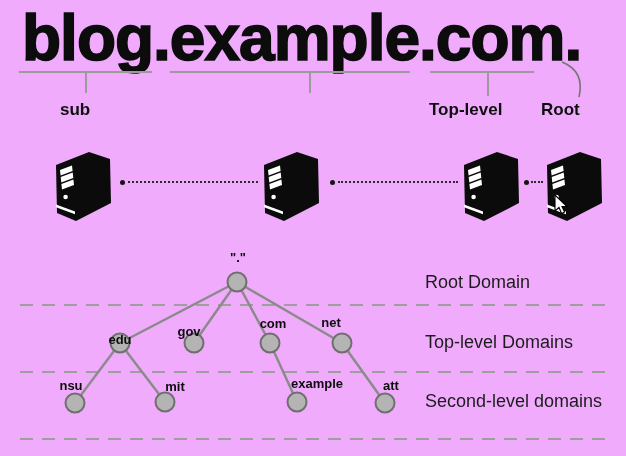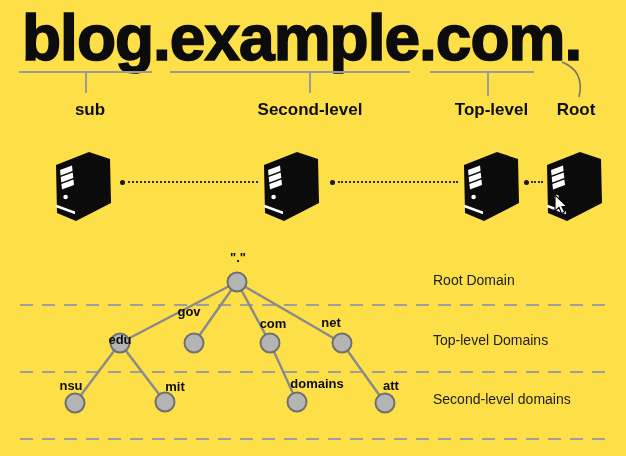--- a/index.html
+++ b/index.html
@@ -1,30 +1,30 @@
 <!DOCTYPE html>
 <html><head>
 <meta charset="utf-8">
 <style>
   html,body{margin:0;padding:0;background:#fff;}
   body{font-family:"Liberation Sans","DejaVu Sans",sans-serif;}
-  #stage{position:relative;width:626px;height:456px;background:#fde047;overflow:hidden;}
+  #stage{position:relative;width:626px;height:456px;background:#f0abfc;overflow:hidden;}
   .abs{position:absolute;}
   #title{
     left:22px;top:0px;line-height:76px;white-space:nowrap;
     font-size:64px;font-weight:900;letter-spacing:-1px;color:#0c0c0c;
     -webkit-text-stroke:1.6px #0c0c0c;
   }
   .bracket{border-top:2px solid #9b9b9b;height:0;}
   .tick{border-left:2px solid #9b9b9b;width:0;}
-  .seg-label{font-size:17px;font-weight:bold;color:#0f0f0f;text-align:center;}
+  .seg-label{font-size:17px;font-weight:bold;color:#0f0f0f;text-align:left;}
   .dotline{border-top:2px dotted #2d2d2d;height:0;}
   .dot{width:5px;height:5px;border-radius:50%;background:#161616;}
   .node-label{font-size:13px;font-weight:bold;color:#0d0d0d;text-align:center;white-space:nowrap;}
-  .level-label{font-size:14px;color:#1c1c1c;white-space:nowrap;margin-left:8px;}
+  .level-label{font-size:18px;color:#1c1c1c;white-space:nowrap;}
 </style>
 </head>
 <body>
 
 <svg width="0" height="0" style="position:absolute">
   <defs>
     <symbol id="server" viewBox="0 0 60 74">
       <polygon points="3,16 36,3 57,10 58,54 23,72 4,64" fill="#0b0b0b"></polygon>
       <polygon points="7,21 19,16.5 19.6,22 7.6,26.5" fill="#ffffff"></polygon>
       <polygon points="7.7,28 19.7,23.5 20.3,29 8.3,33.5" fill="#ffffff"></polygon>
@@ -46,21 +46,20 @@
   <div class="abs tick" style="left:309px;top:71px;height:22px"></div>
 
   <div class="abs bracket" style="left:430px;top:71px;width:104px"></div>
   <div class="abs tick" style="left:487px;top:71px;height:25px"></div>
 
   <svg class="abs" style="left:552px;top:56px" width="42" height="46">
     <path d="M10,6 C25,12 31,24 27,41" fill="none" stroke="#757575" stroke-width="1.6"></path>
   </svg>
 
   <div class="abs seg-label" style="left:60px;top:100px;width:60px">sub</div>
-  <div class="abs seg-label" style="left:225px;top:100px;width:170px">Second-level</div>
   <div class="abs seg-label" style="left:429px;top:100px;width:125px">Top-level</div>
   <div class="abs seg-label" style="left:541px;top:100px;width:70px">Root</div>
 
   <svg class="abs" style="left:53px;top:149px" width="60" height="74">
       <use href="#server"></use>
     </svg>
   <svg class="abs" style="left:261px;top:149px" width="60" height="74">
       <use href="#server"></use>
     </svg>
   <svg class="abs" style="left:461px;top:149px" width="60" height="74">
@@ -107,25 +106,25 @@
       <circle cx="342" cy="98" r="9.5"></circle>
       <circle cx="75" cy="158" r="9.5"></circle>
       <circle cx="165" cy="157" r="9.5"></circle>
       <circle cx="297" cy="157" r="9.5"></circle>
       <circle cx="385" cy="158" r="9.5"></circle>
     </g>
   </svg>
 
   <div class="abs node-label" style="left:215px;top:250px;width:46px">"."</div>
   <div class="abs node-label" style="left:95px;top:332px;width:50px">edu</div>
-  <div class="abs node-label" style="left:164px;top:304px;width:50px">gov</div>
+  <div class="abs node-label" style="left:164px;top:324px;width:50px">gov</div>
   <div class="abs node-label" style="left:248px;top:316px;width:50px">com</div>
   <div class="abs node-label" style="left:306px;top:315px;width:50px">net</div>
   <div class="abs node-label" style="left:46px;top:378px;width:50px">nsu</div>
   <div class="abs node-label" style="left:150px;top:379px;width:50px">mit</div>
-  <div class="abs node-label" style="left:287px;top:376px;width:60px">domains</div>
+  <div class="abs node-label" style="left:287px;top:376px;width:60px">example</div>
   <div class="abs node-label" style="left:366px;top:378px;width:50px">att</div>
 
   <div class="abs level-label" style="left:425px;top:272px">Root Domain</div>
   <div class="abs level-label" style="left:425px;top:332px">Top-level Domains</div>
   <div class="abs level-label" style="left:425px;top:391px">Second-level domains</div>
 
 </div>
 
 </body></html>

